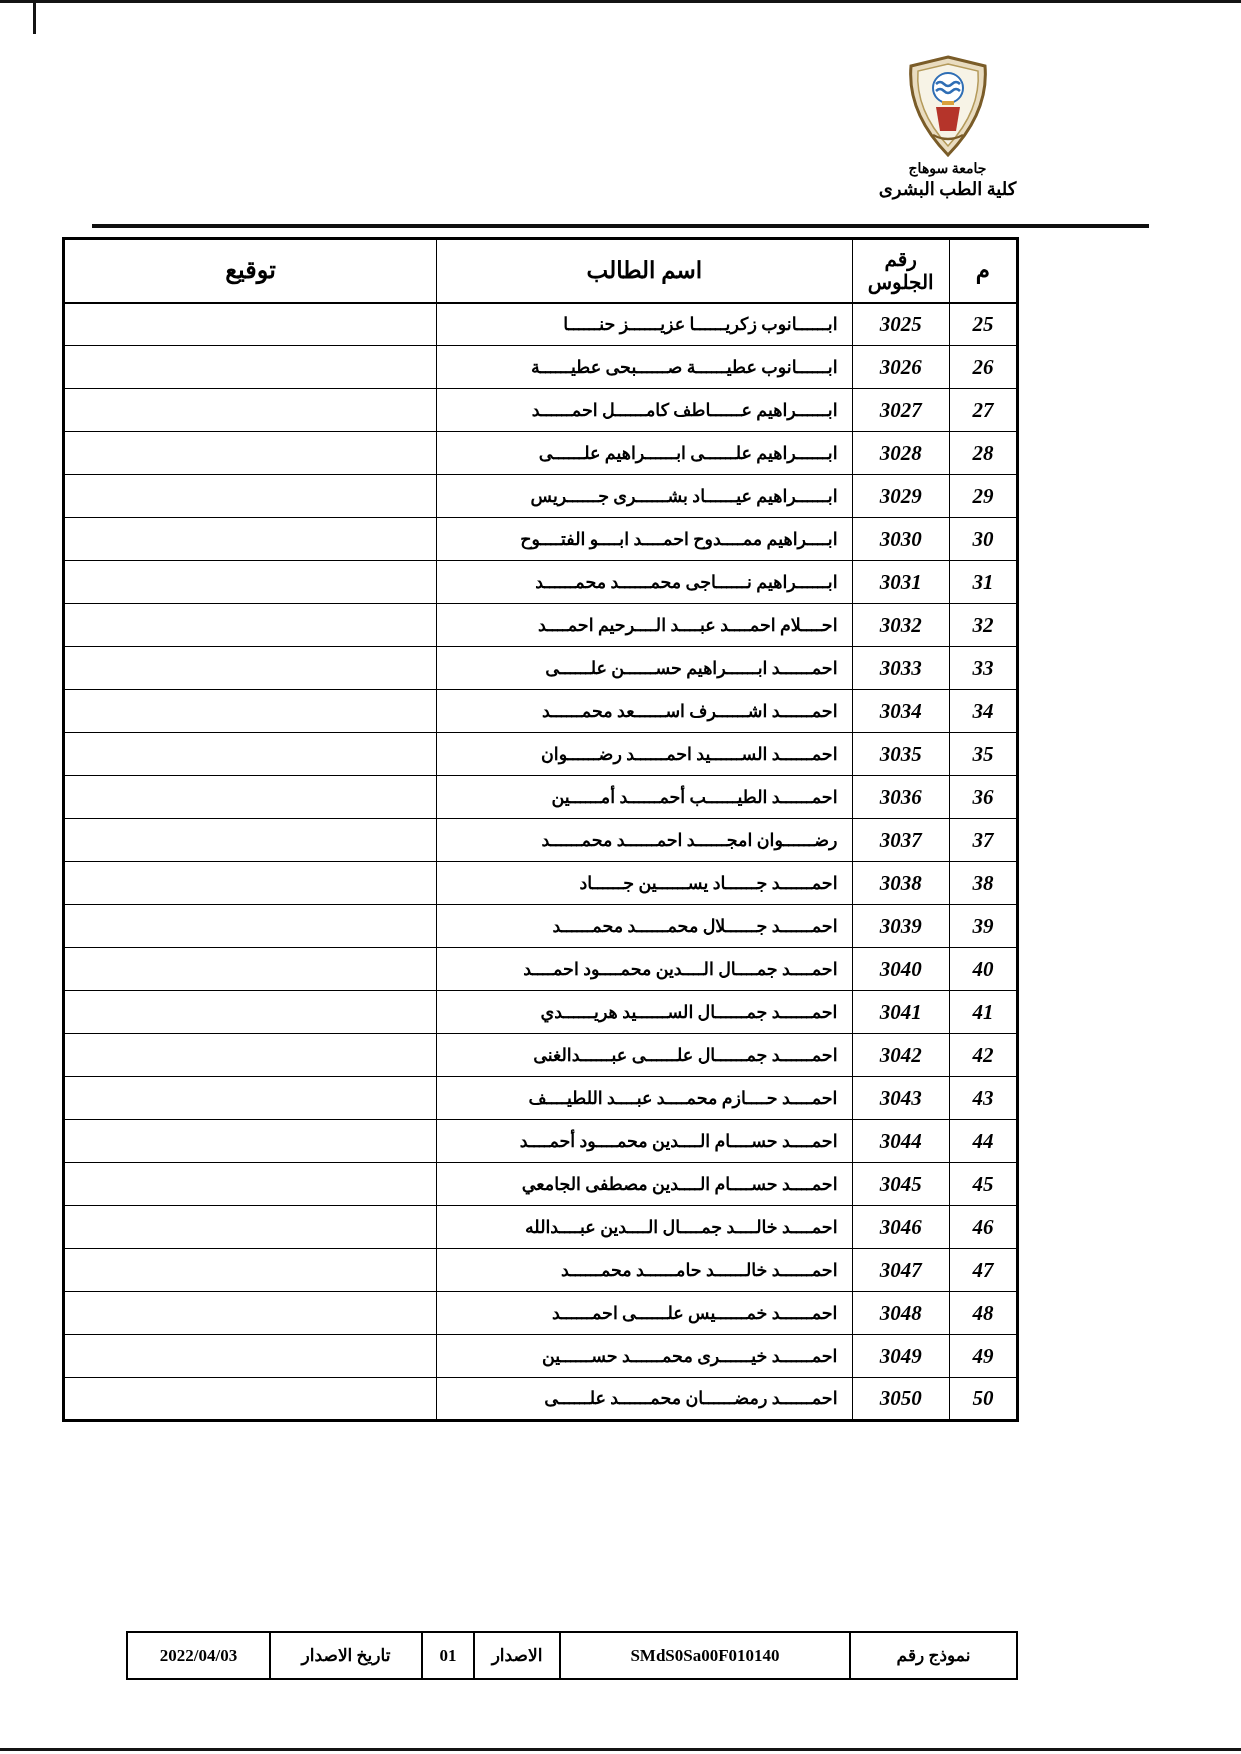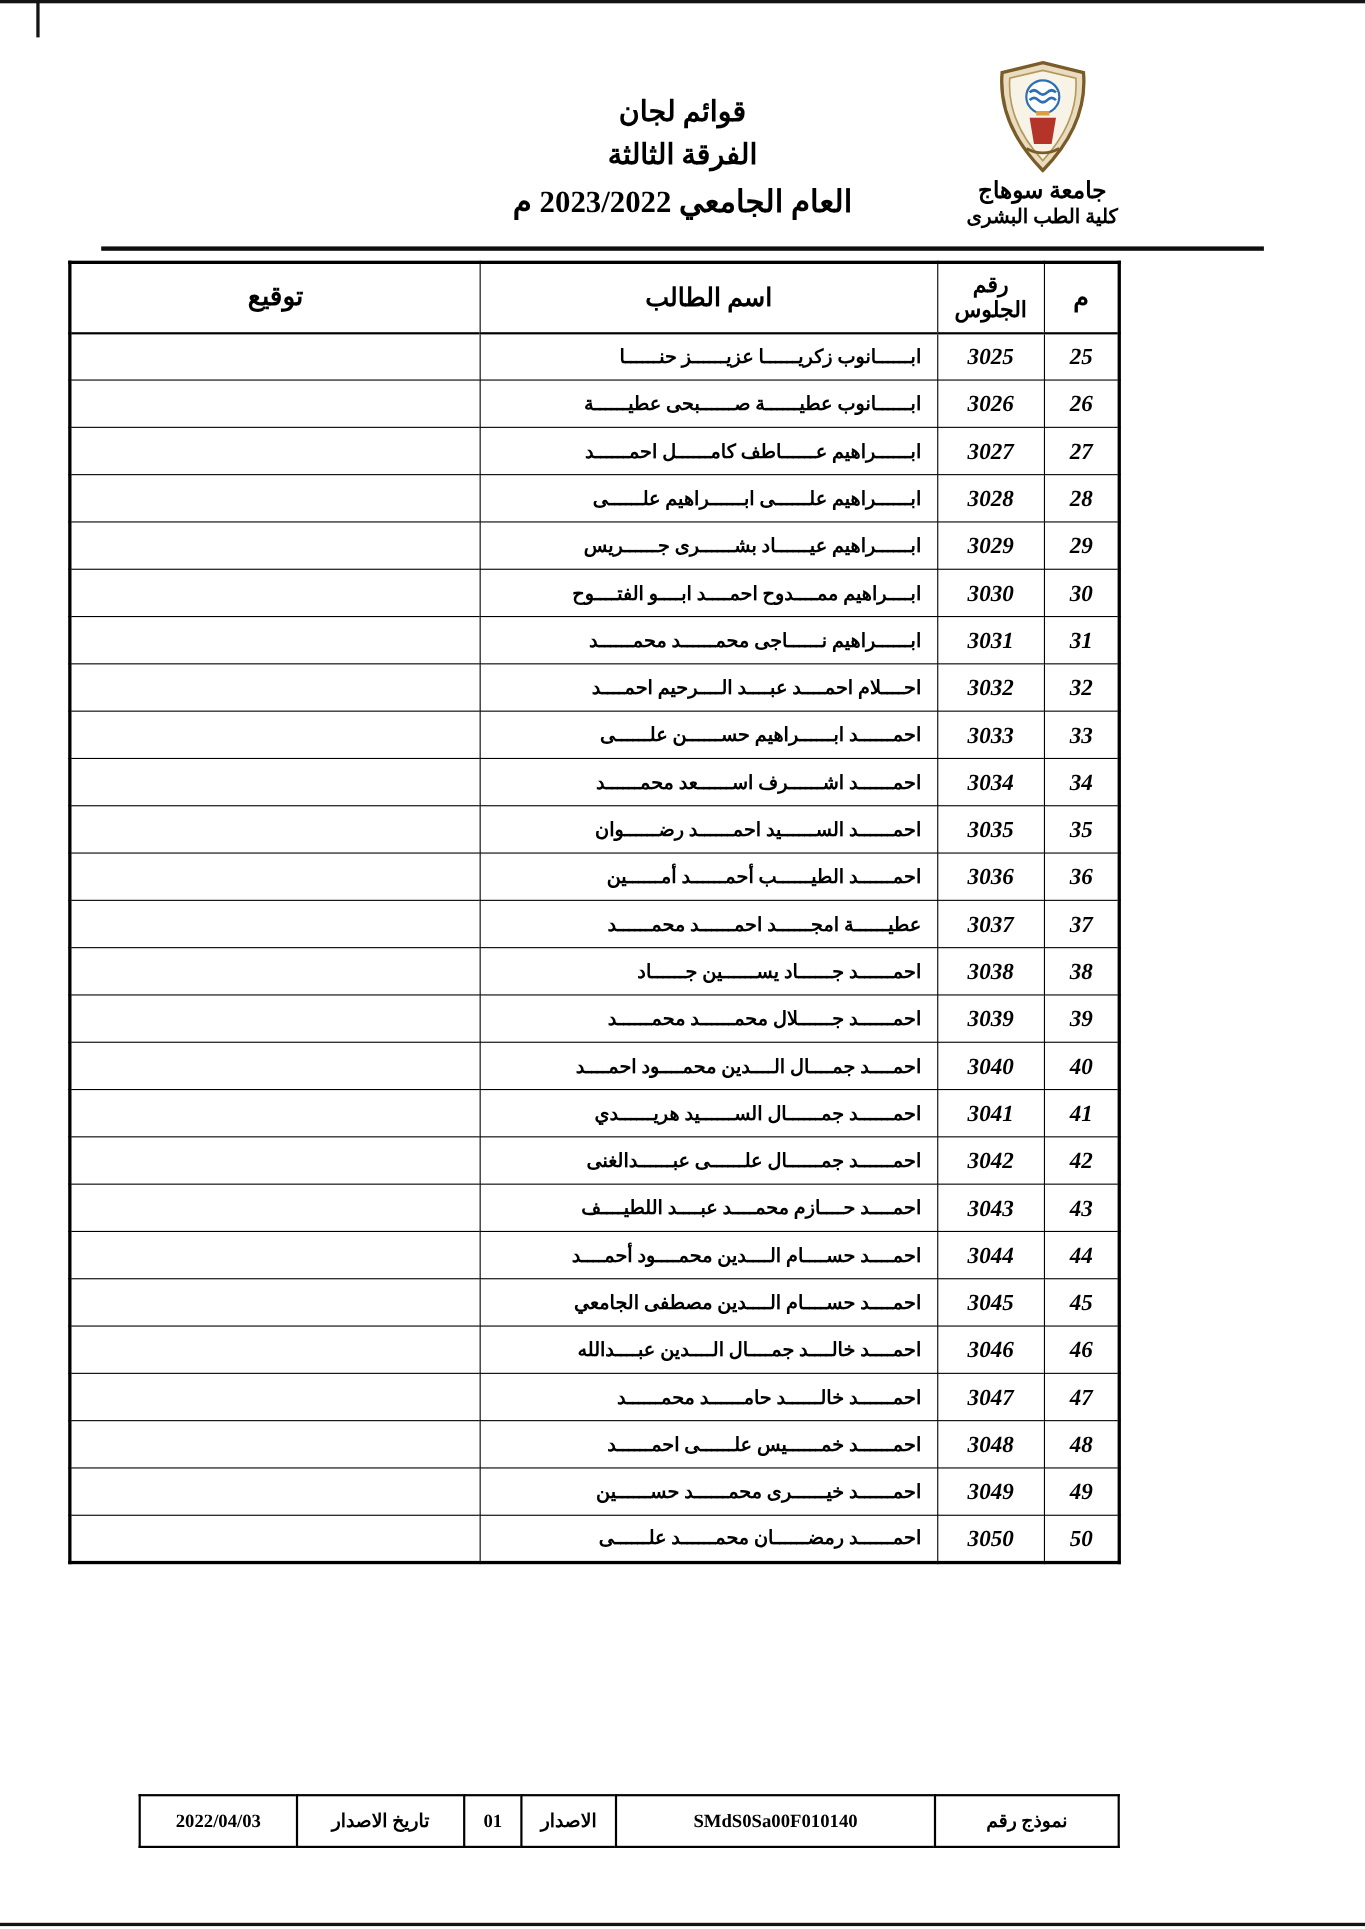--- a/index.html
+++ b/index.html
@@ -18,21 +18,21 @@
   .edge.top { top: 0; }
   .edge.bottom { bottom: 3px; }
   .edge-mark { position: absolute; left: 33px; top: 0; width: 3px; height: 34px; background: #141414; }
 
   
   .univ-block {
     position: absolute; top: 55px; right: 186px; width: 215px;
     text-align: center; font-weight: bold;
   }
   .univ-block svg { display: block; margin: 0 auto 4px auto; }
-  .univ-name { font-size: 21px; line-height: 1.2; }
+  .univ-name { font-size: 14px; line-height: 1.2; }
   .faculty-name { font-size: 18px; line-height: 1.3; }
 
   .title-block {
     position: absolute; top: 82px; left: 380px; right: 380px;
     text-align: center; font-weight: bold;
   }
   .title-line { font-size: 26px; line-height: 1.5; }
   .title-line.year { font-size: 28px; margin-top: 4px; }
 
   .faculty-block {
@@ -124,25 +124,20 @@
       <path d="M33 29 q4 -4 8 0 t8 0 t8 0" stroke="#2f6eb5" stroke-width="2.5" fill="none"></path>
       <path d="M33 36 q4 -4 8 0 t8 0 t8 0" stroke="#2f6eb5" stroke-width="2.5" fill="none"></path>
       <path d="M39 50 v-4 h12 v4" fill="#d9a03c"></path>
       <path d="M33 52 h24 l-4 24 h-16 Z" fill="#b5342a"></path>
       <path d="M30 80 q15 8 30 0" stroke="#7a5c28" stroke-width="2.5" fill="none"></path>
     </svg>
     <div class="univ-name">جامعة سوهاج</div>
     <div class="faculty-name">كلية الطب البشرى</div>
   </div>
 
-  <div class="title-block">
-    <div class="title-line">قوائم لجان</div>
-    <div class="title-line">الفرقة الثالثة</div>
-    <div class="title-line year">العام الجامعي 2023/2022 م</div>
-  </div>
 
 
   <div class="header-rule"></div>
 
   <div class="roster-wrap">
     <table class="roster">
       <colgroup>
         <col style="width:68px">
         <col style="width:97px">
         <col style="width:414px">
@@ -237,21 +232,21 @@
     <tr>
       <td class="c-num">36</td>
       <td class="c-seat">3036</td>
       <td class="c-name">احمــــــد الطيــــــب أحمــــــد أمــــــين</td>
       <td class="c-sig"></td>
     </tr>
 
     <tr>
       <td class="c-num">37</td>
       <td class="c-seat">3037</td>
-      <td class="c-name">عطيــــــة امجــــــد احمــــــد محمــــــد</td>
+      <td class="c-name">رضــــــوان امجــــــد احمــــــد محمــــــد</td>
       <td class="c-sig"></td>
     </tr>
 
     <tr>
       <td class="c-num">38</td>
       <td class="c-seat">3038</td>
       <td class="c-name">احمــــــد جــــــاد يســــــين جــــــاد</td>
       <td class="c-sig"></td>
     </tr>
 

